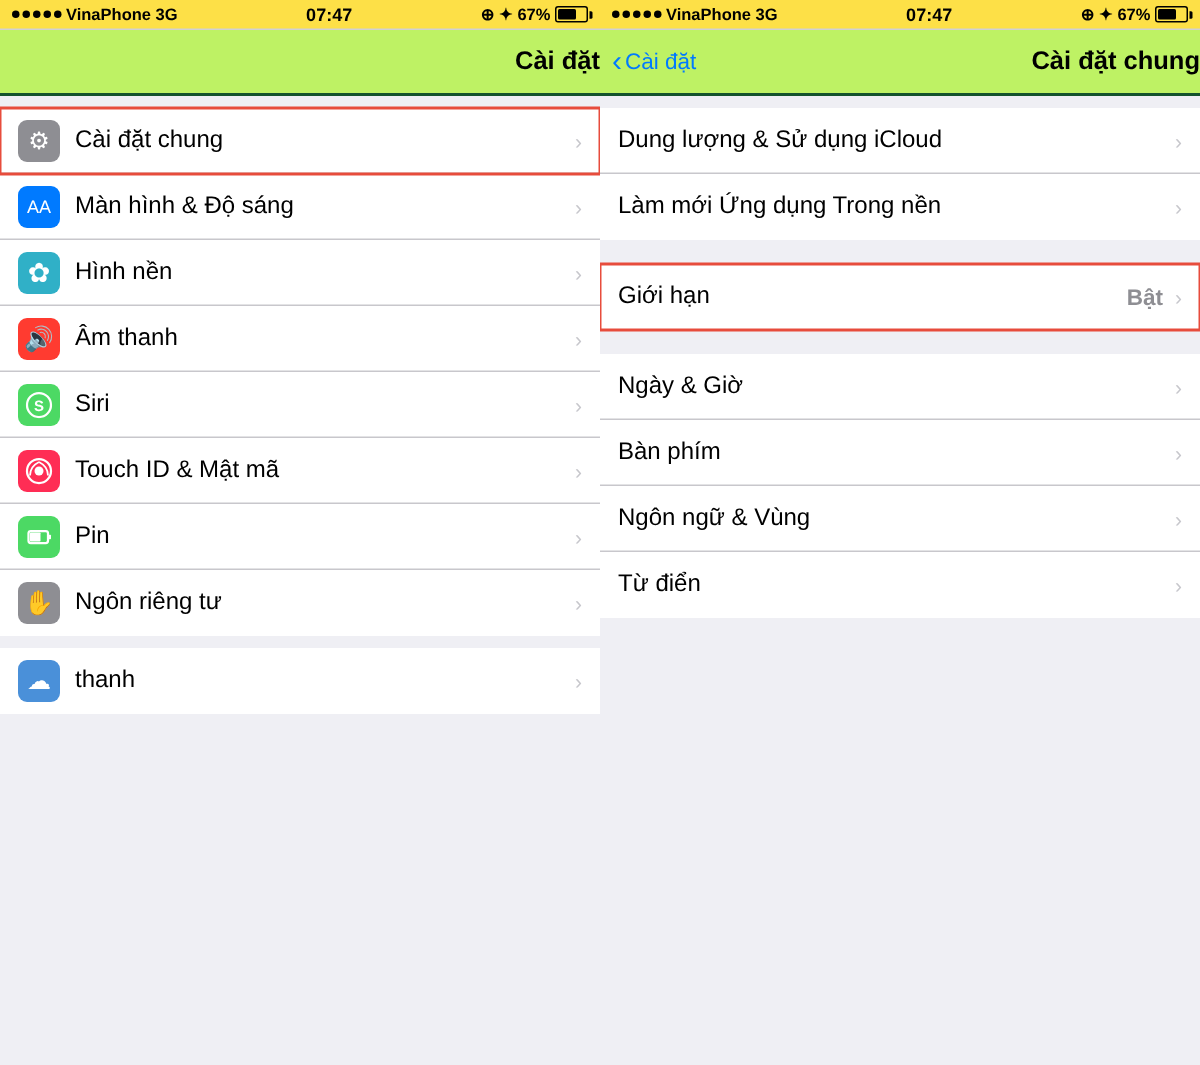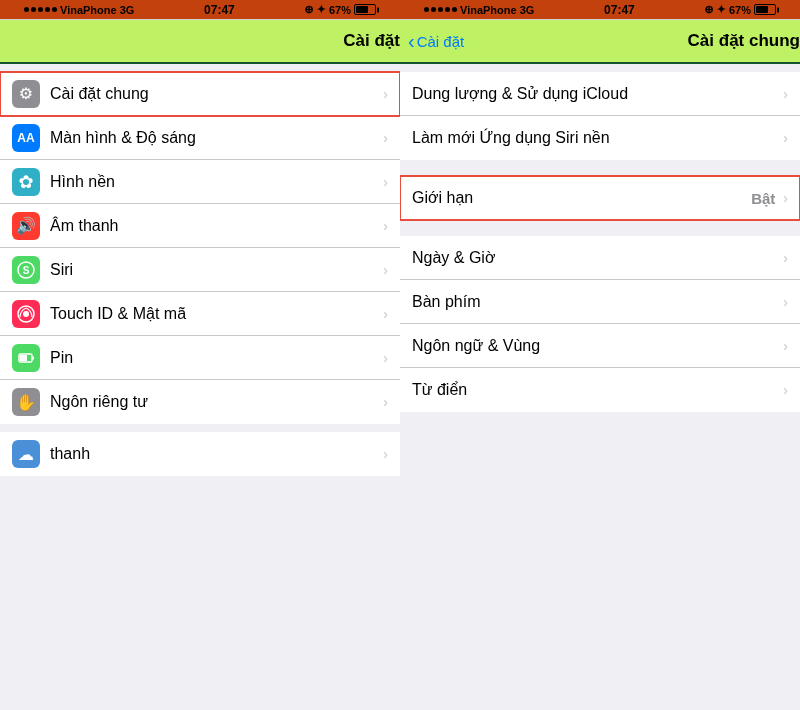--- a/index.html
+++ b/index.html
@@ -16,25 +16,25 @@
     
     .status-bar {
       display: flex;
       width: 100%;
       height: 20px;
       background: #fff;
     }
     .status-bar-half {
       width: 50%;
       height: 20px;
-      background: #c2410c;
+      background: #fde047;
       display: flex;
       align-items: center;
       justify-content: space-between;
-      padding: 0 24px;
+      padding: 0 8px;
       font-size: 11px;
       font-weight: 600;
       color: #000;
       border-bottom: 1px solid #d0d0d5;
     }
     .status-left { display: flex; align-items: center; gap: 3px; }
     .status-right { display: flex; align-items: center; gap: 3px; }
     .signal-dots { display: flex; gap: 2px; }
     .signal-dot { width: 5px; height: 5px; border-radius: 50%; background: #000; }
     .battery {
@@ -259,21 +259,21 @@
       <span class="nav-title">Cài đặt</span>
     </div>
     <div class="panel-content">
       <div class="list-group">
         <div class="list-item highlight-red">
           <div class="list-item-icon icon-gear">⚙</div>
           <span class="list-item-label">Cài đặt chung</span>
           <span class="list-item-chevron">›</span>
         </div>
         <div class="list-item">
-          <div class="list-item-icon icon-display" style="font-size:12px;font-weight:700;">AA</div>
+          <div class="list-item-icon icon-display" style="font-size:12px;font-weight:400;">AA</div>
           <span class="list-item-label">Màn hình &amp; Độ sáng</span>
           <span class="list-item-chevron">›</span>
         </div>
         <div class="list-item">
           <div class="list-item-icon icon-wallpaper" style="font-size:18px;">✿</div>
           <span class="list-item-label">Hình nền</span>
           <span class="list-item-chevron">›</span>
         </div>
         <div class="list-item">
           <div class="list-item-icon icon-sound" style="font-size:16px;">🔊</div>
@@ -338,21 +338,21 @@
       <span class="nav-title">Cài đặt chung</span>
     </div>
     <div class="panel-content">
 
       <div class="list-group">
         <div class="list-item-plain">
           <span class="list-item-label">Dung lượng &amp; Sử dụng iCloud</span>
           <span class="list-item-chevron">›</span>
         </div>
         <div class="list-item-plain">
-          <span class="list-item-label">Làm mới Ứng dụng Siri nền</span>
+          <span class="list-item-label">Làm mới Ứng dụng Trong nền</span>
           <span class="list-item-chevron">›</span>
         </div>
       </div>
 
       <div class="group-spacer"></div>
       <div class="list-group">
         <div class="list-item-plain highlight-red">
           <span class="list-item-label">Giới hạn</span>
           <span class="list-item-value">Bật</span>
           <span class="list-item-chevron">›</span>

